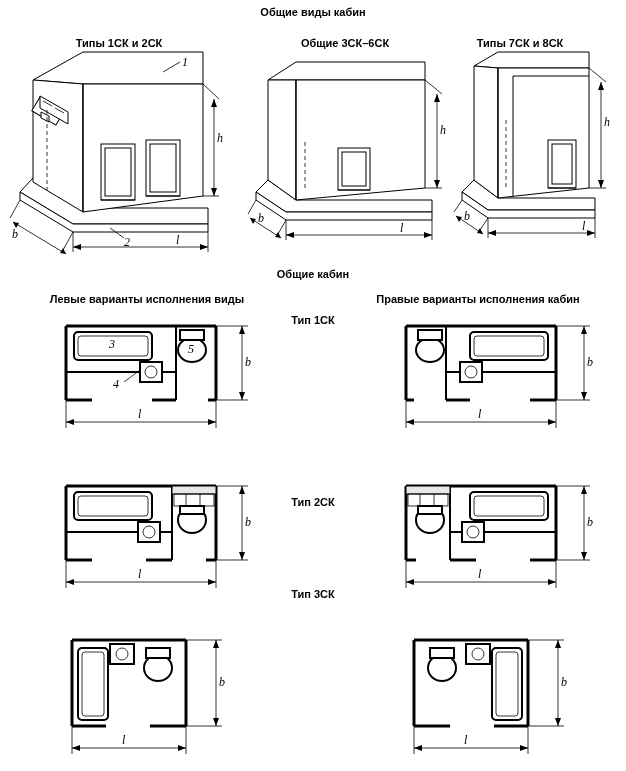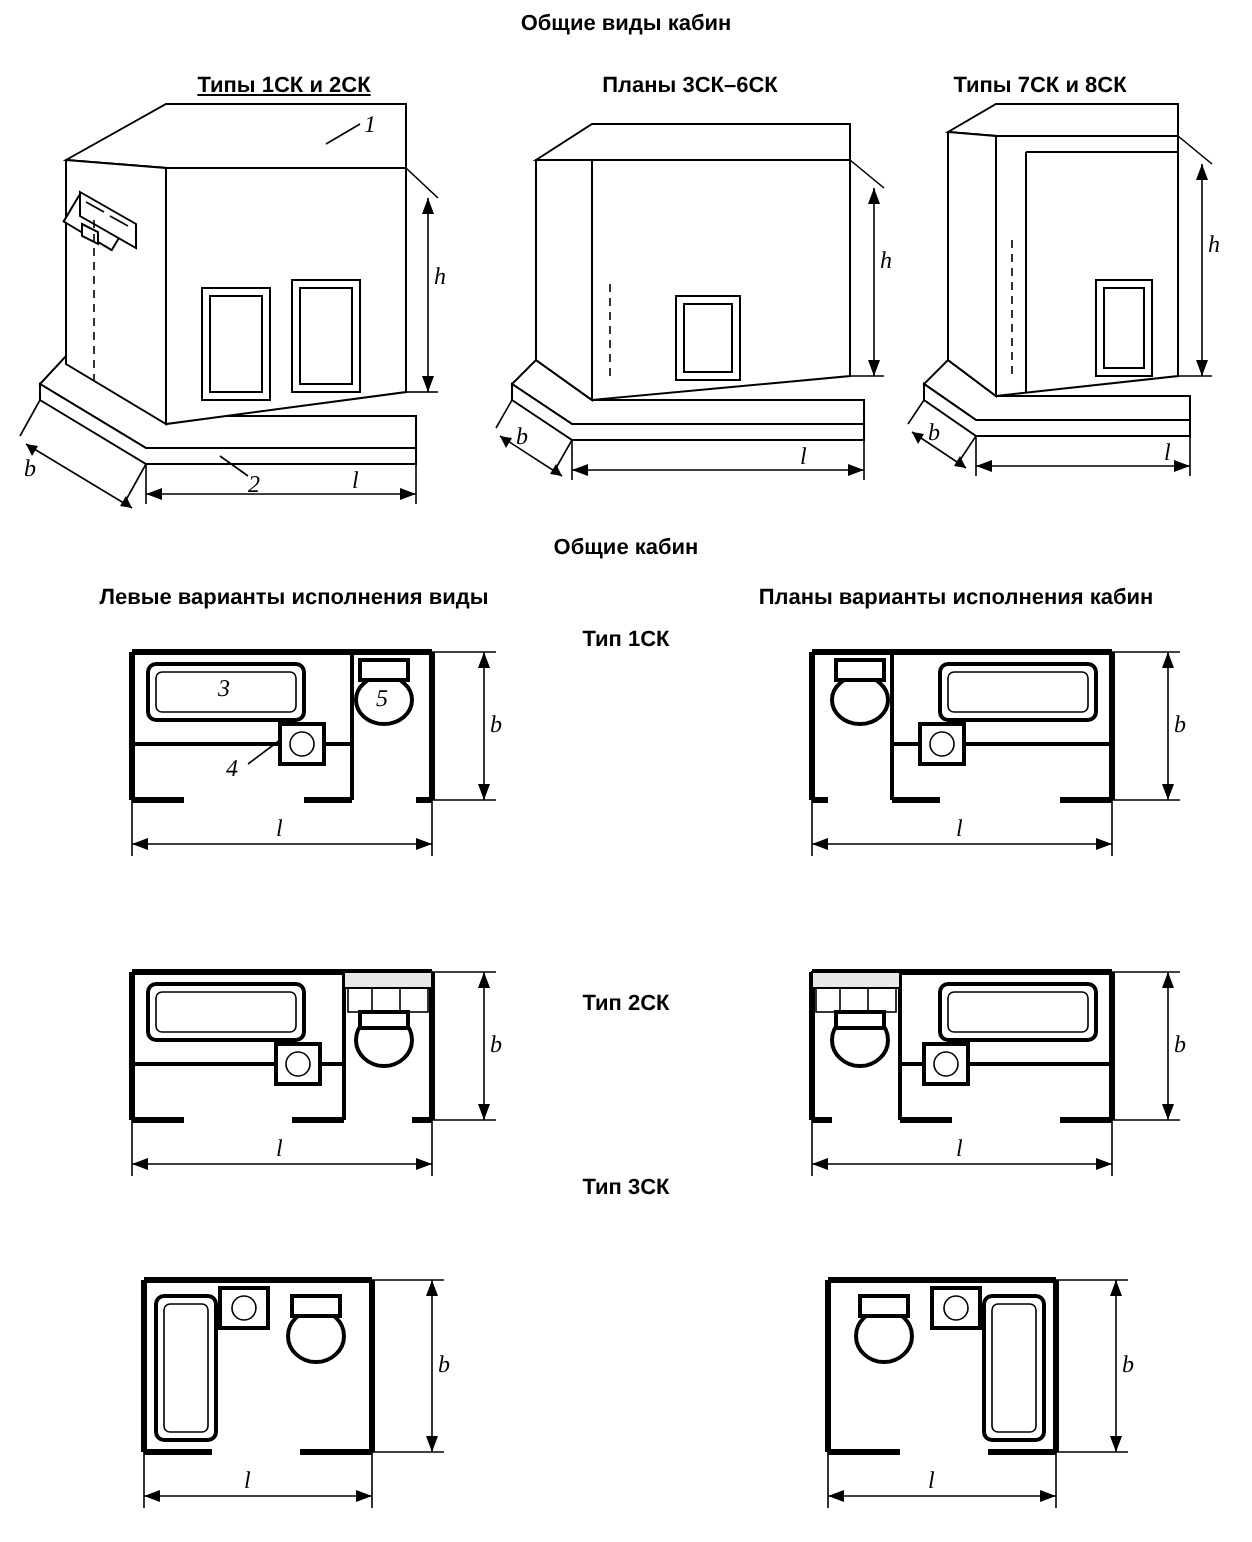--- a/index.html
+++ b/index.html
@@ -40,22 +40,22 @@
   .fillw2 { fill: #ffffff; stroke: #000; stroke-width: 2; }
   .grayfill { fill: #e8e8e8; stroke: #000; stroke-width: 1; }
 </style>
 </head>
 <body>
 
 <div class="page">
 
   <div class="lbl bold center" style="left:313px; top:6px;">Общие виды кабин</div>
 
-  <div class="lbl bold center" style="left:142px; top:37px;text-decoration:underline;">Типы 1СК и 2СК</div>
-  <div class="lbl bold center" style="left:345px; top:37px;">Планы 3СК–6СК</div>
+  <div class="lbl bold center" style="left:119px; top:37px;">Типы 1СК и 2СК</div>
+  <div class="lbl bold center" style="left:345px; top:37px;">Общие 3СК–6СК</div>
   <div class="lbl bold center" style="left:520px; top:37px;text-align:right;">Типы 7СК и 8СК</div>
 
   <svg width="626" height="771">
 
     <polygon class="fillw" points="20,192 73,224 208,224 208,208 83,208 33,178"></polygon>
     <polygon class="fillw" points="20,192 20,200 73,232 208,232 208,224 73,224"></polygon>
 
     <polygon class="fillw" points="33,80 83,52 203,52 203,84 83,84"></polygon>
 
     <polygon class="fillw" points="33,80 33,182 83,212 83,84"></polygon>
@@ -179,21 +179,21 @@
     <line class="st-thin" x1="488" y1="233" x2="595" y2="233"></line>
     <polygon points="488,233 496,230 496,236"></polygon>
     <polygon points="595,233 587,230 587,236"></polygon>
   </svg>
   <div class="lbl ital" style="left:604px; top:116px;">h</div>
   <div class="lbl ital" style="left:464px; top:210px;">b</div>
   <div class="lbl ital" style="left:582px; top:220px;">l</div>
 
   <div class="lbl bold center" style="left:313px; top:268px;">Общие кабин</div>
   <div class="lbl bold center" style="left:147px; top:293px;">Левые варианты исполнения виды</div>
-  <div class="lbl bold center" style="left:478px; top:293px;">Планы варианты исполнения кабин</div>
+  <div class="lbl bold center" style="left:478px; top:293px;">Правые варианты исполнения кабин</div>
 
   <div class="lbl bold center" style="left:313px; top:314px;text-align:right;">Тип 1СК</div>
 
   <svg width="626" height="771">
 
     <line class="st-thick" x1="66" y1="326" x2="216" y2="326"></line>
     <line class="st-thick" x1="66" y1="326" x2="66" y2="400"></line>
     <line class="st-thick" x1="216" y1="326" x2="216" y2="400"></line>
     <line class="st-thick" x1="66" y1="400" x2="92" y2="400"></line>
     <line class="st-thick" x1="152" y1="400" x2="176" y2="400"></line>

